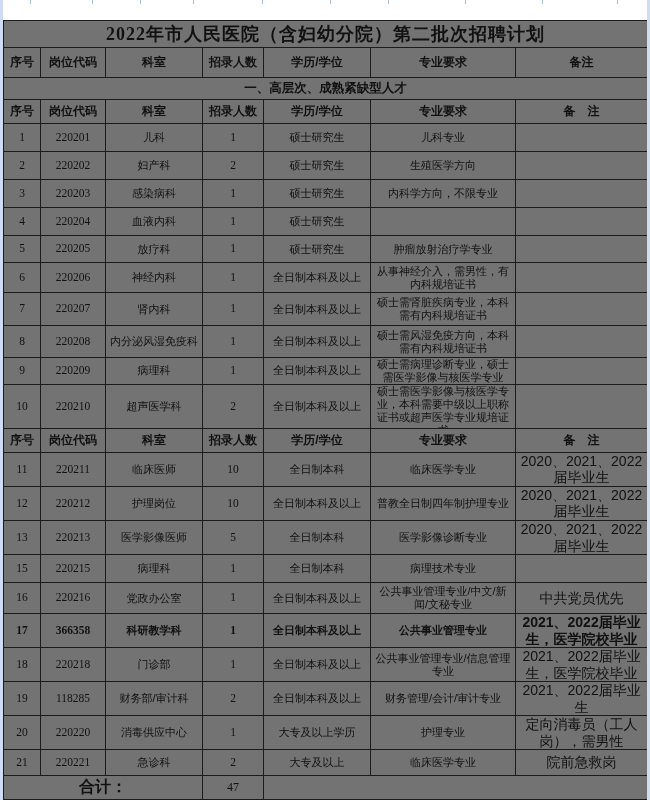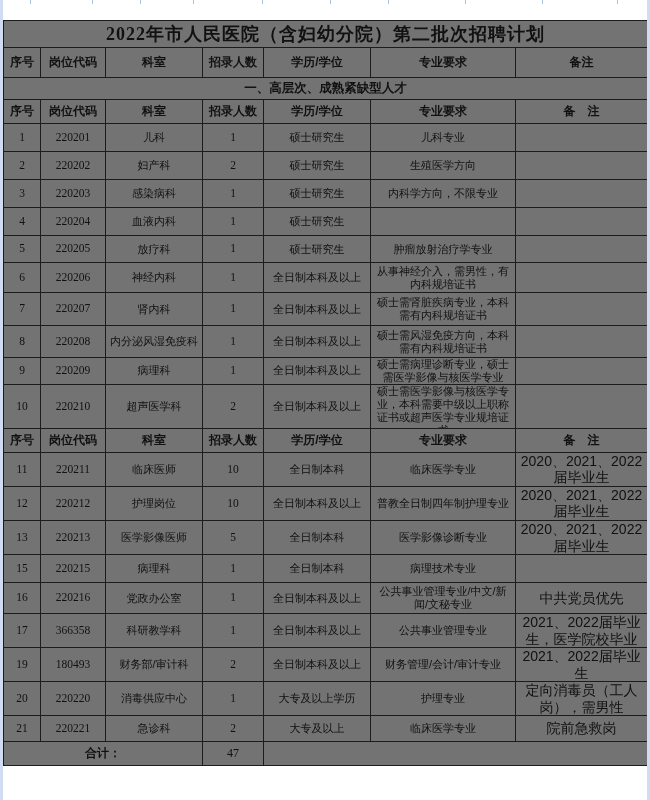--- a/index.html
+++ b/index.html
@@ -30,21 +30,21 @@
   .section-row{height:22px;}
   .section-heading{font-weight:bold;font-size:12.5px;}
 
   .data-row .cw{font-size:11px;line-height:1.18;word-break:break-all;}
   .c-no .cw,.c-code .cw,.c-count .cw{font-family:"Liberation Serif",serif;font-size:11.5px;}
   .c-remark .cw{font-size:14px;}
   
   #s0 tr:nth-child(12) .c-major .cw{max-height:43px;overflow:hidden;}
 
   .total-row{height:24px;}
-  .total-label{font-weight:bold;font-size:12px;}
+  .total-label{font-weight:bold;font-size:16px;}
   .total-num{font-family:"Liberation Serif",serif;font-size:12px;}
 </style>
 </head>
 <body>
 
 <div class="canvas">
   <div class="edge edge-left"></div>
   <div class="edge edge-right"></div>
   <div id="ticks">
       <span class="tick" style="left: 30px;"></span>
@@ -445,21 +445,21 @@
     <td class="c-degree">
             <div class="cw">全日制本科及以上</div>
           </td>
     <td class="c-major">
             <div class="cw">公共事业管理专业/中文/新闻/文秘专业</div>
           </td>
     <td class="c-remark">
             <div class="cw">中共党员优先</div>
           </td>
   </tr>
-        <tr class="data-row" style="height: 31px;">
+        <tr class="data-row" style="height: 31px; font-weight: bold;">
     <td class="c-no">
             <div class="cw">17</div>
           </td>
     <td class="c-code">
             <div class="cw">366358</div>
           </td>
     <td class="c-dept">
             <div class="cw">科研教学科</div>
           </td>
     <td class="c-count">
@@ -468,26 +468,49 @@
     <td class="c-degree">
             <div class="cw">全日制本科及以上</div>
           </td>
     <td class="c-major">
             <div class="cw">公共事业管理专业</div>
           </td>
     <td class="c-remark">
             <div class="cw">2021、2022届毕业生，医学院校毕业</div>
           </td>
   </tr>
+        <tr class="data-row" style="height: 32px;">
+    <td class="c-no">
+            <div class="cw">18</div>
+          </td>
+    <td class="c-code">
+            <div class="cw">220218</div>
+          </td>
+    <td class="c-dept">
+            <div class="cw">门诊部</div>
+          </td>
+    <td class="c-count">
+            <div class="cw">1</div>
+          </td>
+    <td class="c-degree">
+            <div class="cw">全日制本科及以上</div>
+          </td>
+    <td class="c-major">
+            <div class="cw">公共事业管理专业/信息管理专业</div>
+          </td>
+    <td class="c-remark">
+            <div class="cw">2021、2022届毕业生，医学院校毕业</div>
+          </td>
+  </tr>
         <tr class="data-row" style="height: 22px;">
     <td class="c-no">
             <div class="cw">19</div>
           </td>
     <td class="c-code">
-            <div class="cw">180493</div>
+            <div class="cw">118285</div>
           </td>
     <td class="c-dept">
             <div class="cw">财务部/审计科</div>
           </td>
     <td class="c-count">
             <div class="cw">2</div>
           </td>
     <td class="c-degree">
             <div class="cw">全日制本科及以上</div>
           </td>

